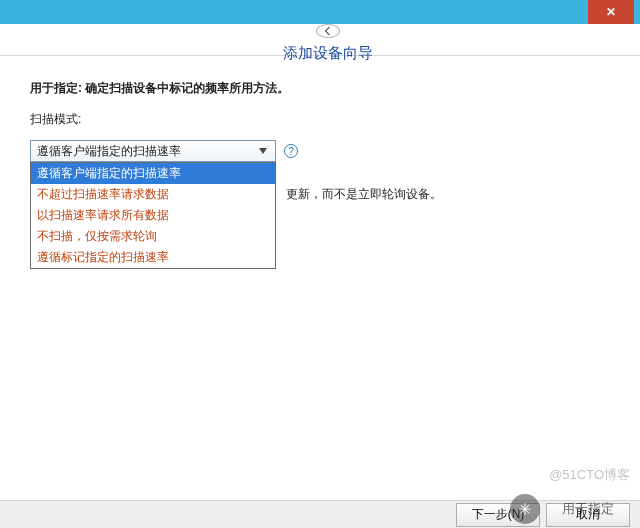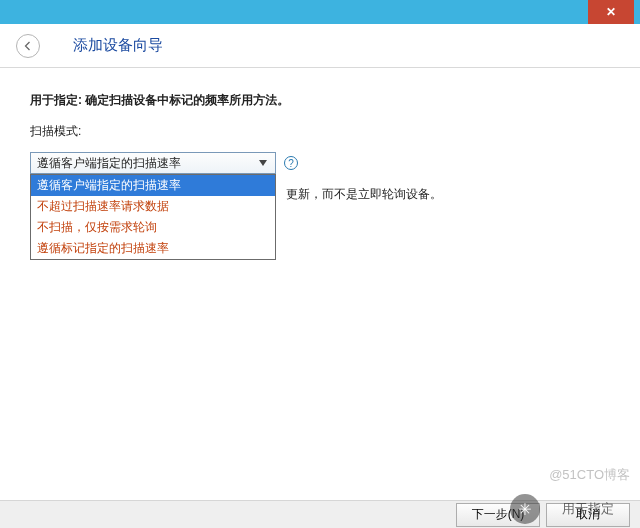--- a/index.html
+++ b/index.html
@@ -25,27 +25,28 @@
       color: #fff;
       display: flex;
       align-items: center;
       justify-content: center;
       font-weight: bold;
       font-size: 12px;
       cursor: pointer;
       margin-right: 6px;
     }
     .header {
-      height: 44px;
+      height: 32px;
       background: #fff;
       border-bottom: 1px solid #d9d9d9;
       display: flex;
       align-items: center;
       padding-left: 16px;
-      gap: 33px;
+      gap: 6px;
+      flex-direction: column;
     }
     .back-btn {
       width: 24px;
       height: 24px;
       border: 1px solid #b5b5b5;
       border-radius: 50%;
       display: flex;
       align-items: center;
       justify-content: center;
       cursor: pointer;
@@ -213,20 +214,21 @@
         <svg width="8" height="6" viewBox="0 0 8 6">
             <path d="M0 0 L8 0 L4 6 Z" fill="#444"></path>
           </svg>
       </span>
     </div>
     <div class="help-icon">?</div>
 
     <div class="dropdown">
       <div class="dropdown-item selected">遵循客户端指定的扫描速率</div>
       <div class="dropdown-item">不超过扫描速率请求数据</div>
+      <div class="dropdown-item">以扫描速率请求所有数据</div>
       <div class="dropdown-item">不扫描，仅按需求轮询</div>
       <div class="dropdown-item">遵循标记指定的扫描速率</div>
     </div>
   </div>
 </div>
 
 <div class="hint-behind">更新，而不是立即轮询设备。</div>
 
 <div class="watermark">@51CTO博客</div>
 

